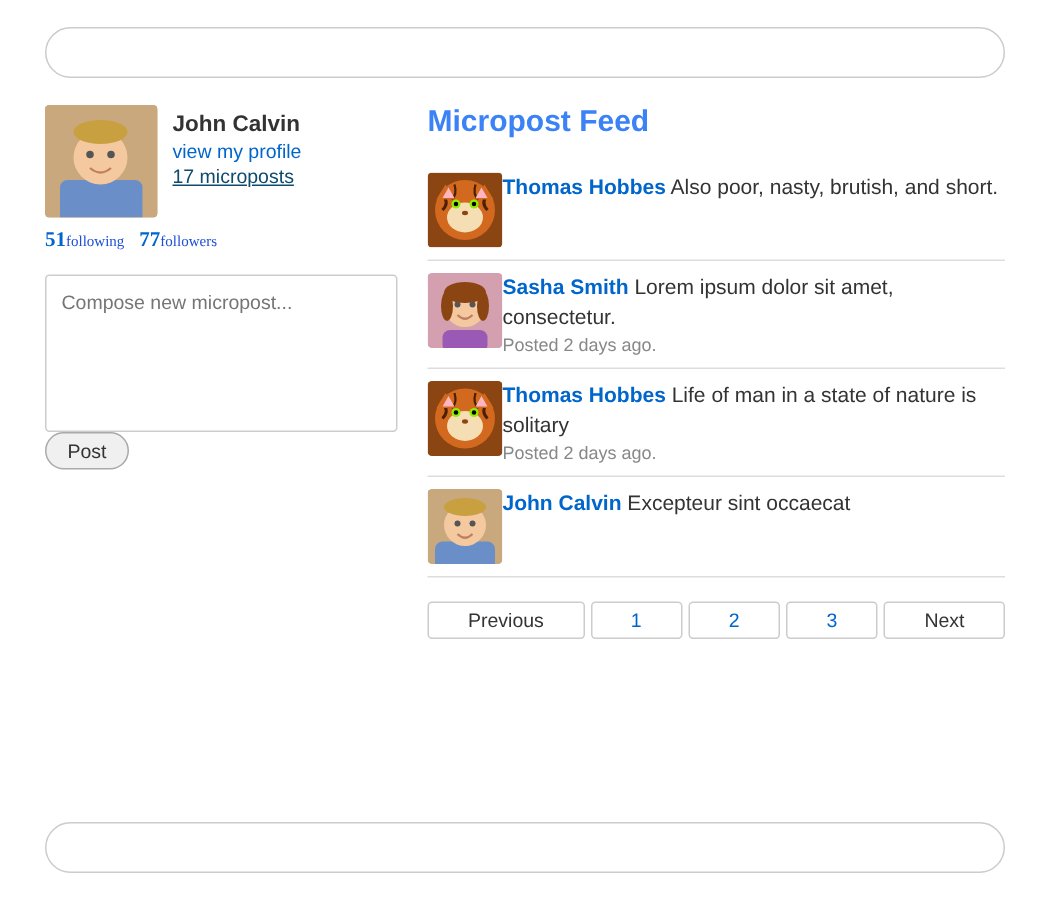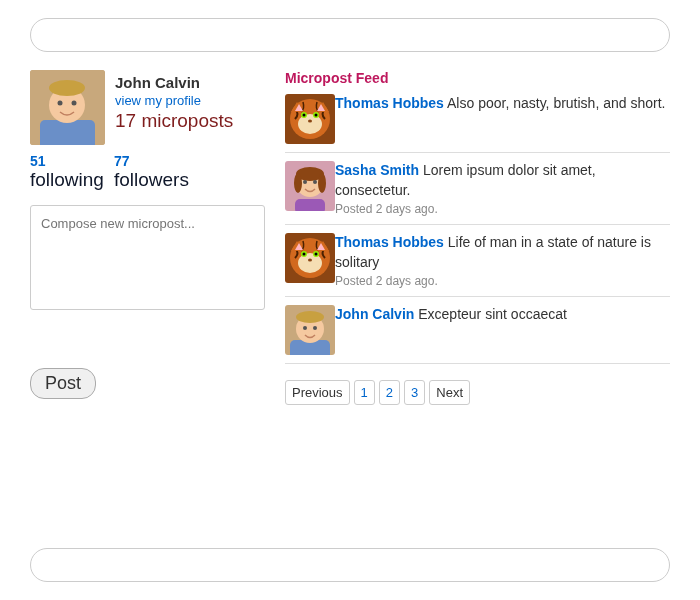--- a/index.html
+++ b/index.html
@@ -88,54 +88,56 @@
       color: #333;
     }
 
     .view-profile-link {
       color: #0066cc;
       text-decoration: none;
       font-size: 13px;
     }
 
     .microposts-count {
-      font-size: 19px;
-      color: #7f1d1d;
+      font-size: 13px;
+      color: #0c4a6e;
+      text-decoration: underline;
     }
 
     .follow-stats {
       display: flex;
       gap: 10px;
       margin-bottom: 14px;
     }
 
     .follow-group {
       display: flex;
-      flex-direction: column;
-      align-items: flex-start;
+      flex-direction: row;
+      align-items: center;
+      font-family: Liberation Serif, serif;
     }
 
     .follow-number {
       color: #0066cc;
       text-decoration: none;
       font-size: 14px;
       font-weight: bold;
     }
 
     .follow-label {
-      font-size: 19px;
-      color: #0f172a;
+      font-size: 10px;
+      color: #1d4ed8;
     }
 
     
     .compose-box {
       border: 1.5px solid #ccc;
       border-radius: 3px;
       padding: 0;
-      margin-bottom: 10px;
+      margin-bottom: 0;
     }
 
     .compose-textarea {
       width: 100%;
       height: 100px;
       border: none;
       outline: none;
       resize: none;
       padding: 10px;
       font-size: 13px;
@@ -144,35 +146,34 @@
       background: transparent;
     }
 
     .post-button {
       display: inline-block;
       padding: 4px 14px;
       border: 1.5px solid #aaa;
       border-radius: 14px;
       background: #f0f0f0;
       cursor: pointer;
-      font-size: 18px;
+      font-size: 13px;
       color: #333;
-      margin-top: 48px;
     }
 
     
     .feed {
       flex: 1;
     }
 
     .feed-title {
-      font-size: 14px;
+      font-size: 20px;
       font-weight: bold;
-      color: #be185d;
-      margin-bottom: 0;
+      color: #3b82f6;
+      margin-bottom: 14px;
     }
 
     .feed-item {
       display: flex;
       align-items: flex-start;
       padding: 8px 0;
       border-bottom: 1px solid #ddd;
     }
 
     .feed-avatar {
@@ -213,21 +214,21 @@
 
     
     .pagination {
       display: flex;
       gap: 4px;
       margin-top: 16px;
       align-items: center;
     }
 
     .page-btn {
-      padding: 4px 6px;
+      padding: 4px 26px;
       border: 1.5px solid #ccc;
       border-radius: 3px;
       background: #fff;
       color: #0066cc;
       cursor: pointer;
       font-size: 13px;
     }
 
     .page-btn.nav {
       color: #333;

